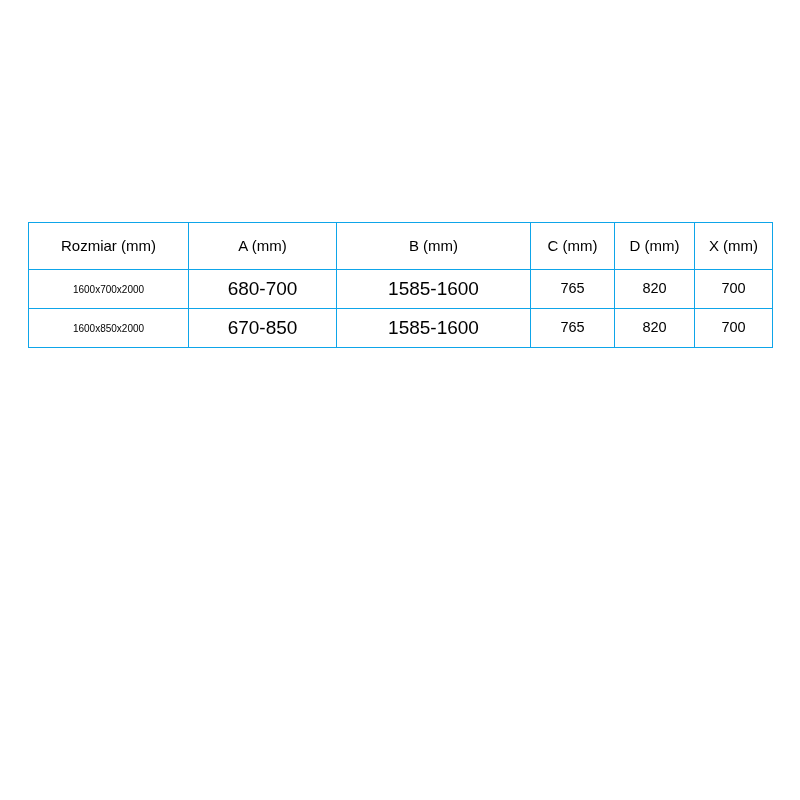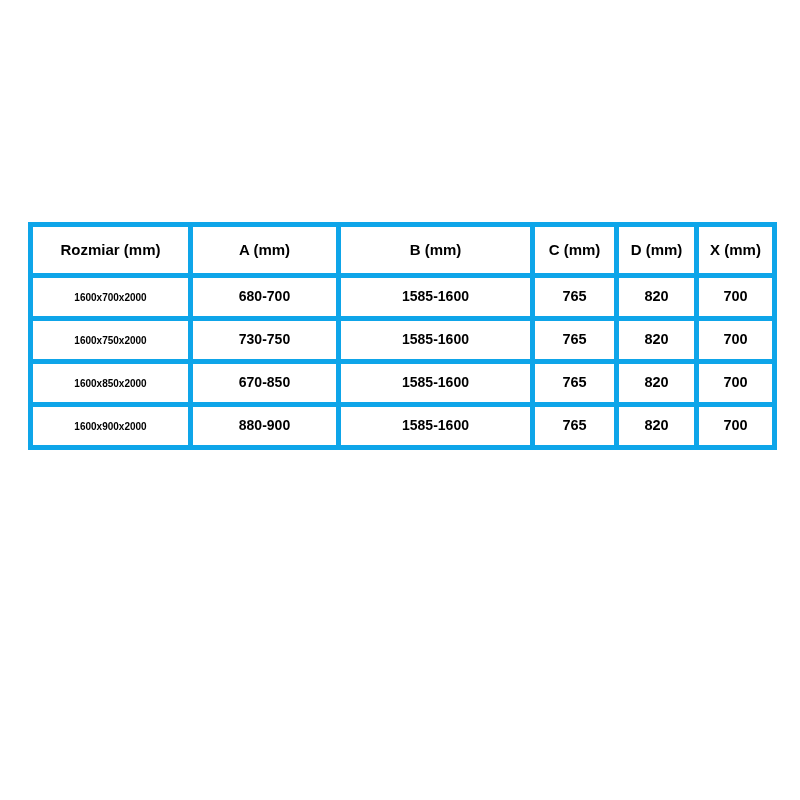--- a/index.html
+++ b/index.html
@@ -34,40 +34,40 @@
   }
   table.size-table col.c-rozmiar { width: 160px; }
   table.size-table col.c-a       { width: 148px; }
   table.size-table col.c-b       { width: 194px; }
   table.size-table col.c-c       { width: 84px; }
   table.size-table col.c-d       { width: 80px; }
   table.size-table col.c-x       { width: 78px; }
 
   table.size-table th,
   table.size-table td {
-    border: 5px solid #0ea5e9;
+    border: 1px solid #0ea5e9;
     height: 38px;
     padding: 0 6px;
     text-align: center;
     vertical-align: middle;
     font-size: 14.5px;
-    font-weight: bold;
+    font-weight: normal;
     line-height: 1.1;
     white-space: nowrap;
   }
   table.size-table thead th {
     height: 46px;
     font-size: 15px;
   }
   table.size-table td.col-rozmiar {
     font-size: 10px;
   }
   table.size-table td.col-a,
   table.size-table td.col-b {
-    font-size: 14px;
+    font-size: 19px;
     text-align: center;
   }
 </style>
 </head>
 <body>
 
 <div class="page">
   <div class="table-wrap">
     <table class="size-table">
       <colgroup>
@@ -91,38 +91,22 @@
       <tbody>
         <tr>
           <td class="col-rozmiar">1600x700x2000</td>
           <td class="col-a">680-700</td>
           <td class="col-b">1585-1600</td>
           <td class="col-c">765</td>
           <td class="col-d">820</td>
           <td class="col-x">700</td>
         </tr>
         <tr>
-          <td class="col-rozmiar">1600x750x2000</td>
-          <td class="col-a">730-750</td>
-          <td class="col-b">1585-1600</td>
-          <td class="col-c">765</td>
-          <td class="col-d">820</td>
-          <td class="col-x">700</td>
-        </tr>
-        <tr>
           <td class="col-rozmiar">1600x850x2000</td>
           <td class="col-a">670-850</td>
-          <td class="col-b">1585-1600</td>
-          <td class="col-c">765</td>
-          <td class="col-d">820</td>
-          <td class="col-x">700</td>
-        </tr>
-        <tr>
-          <td class="col-rozmiar">1600x900x2000</td>
-          <td class="col-a">880-900</td>
           <td class="col-b">1585-1600</td>
           <td class="col-c">765</td>
           <td class="col-d">820</td>
           <td class="col-x">700</td>
         </tr>
       </tbody>
     </table>
   </div>
 </div>
 

